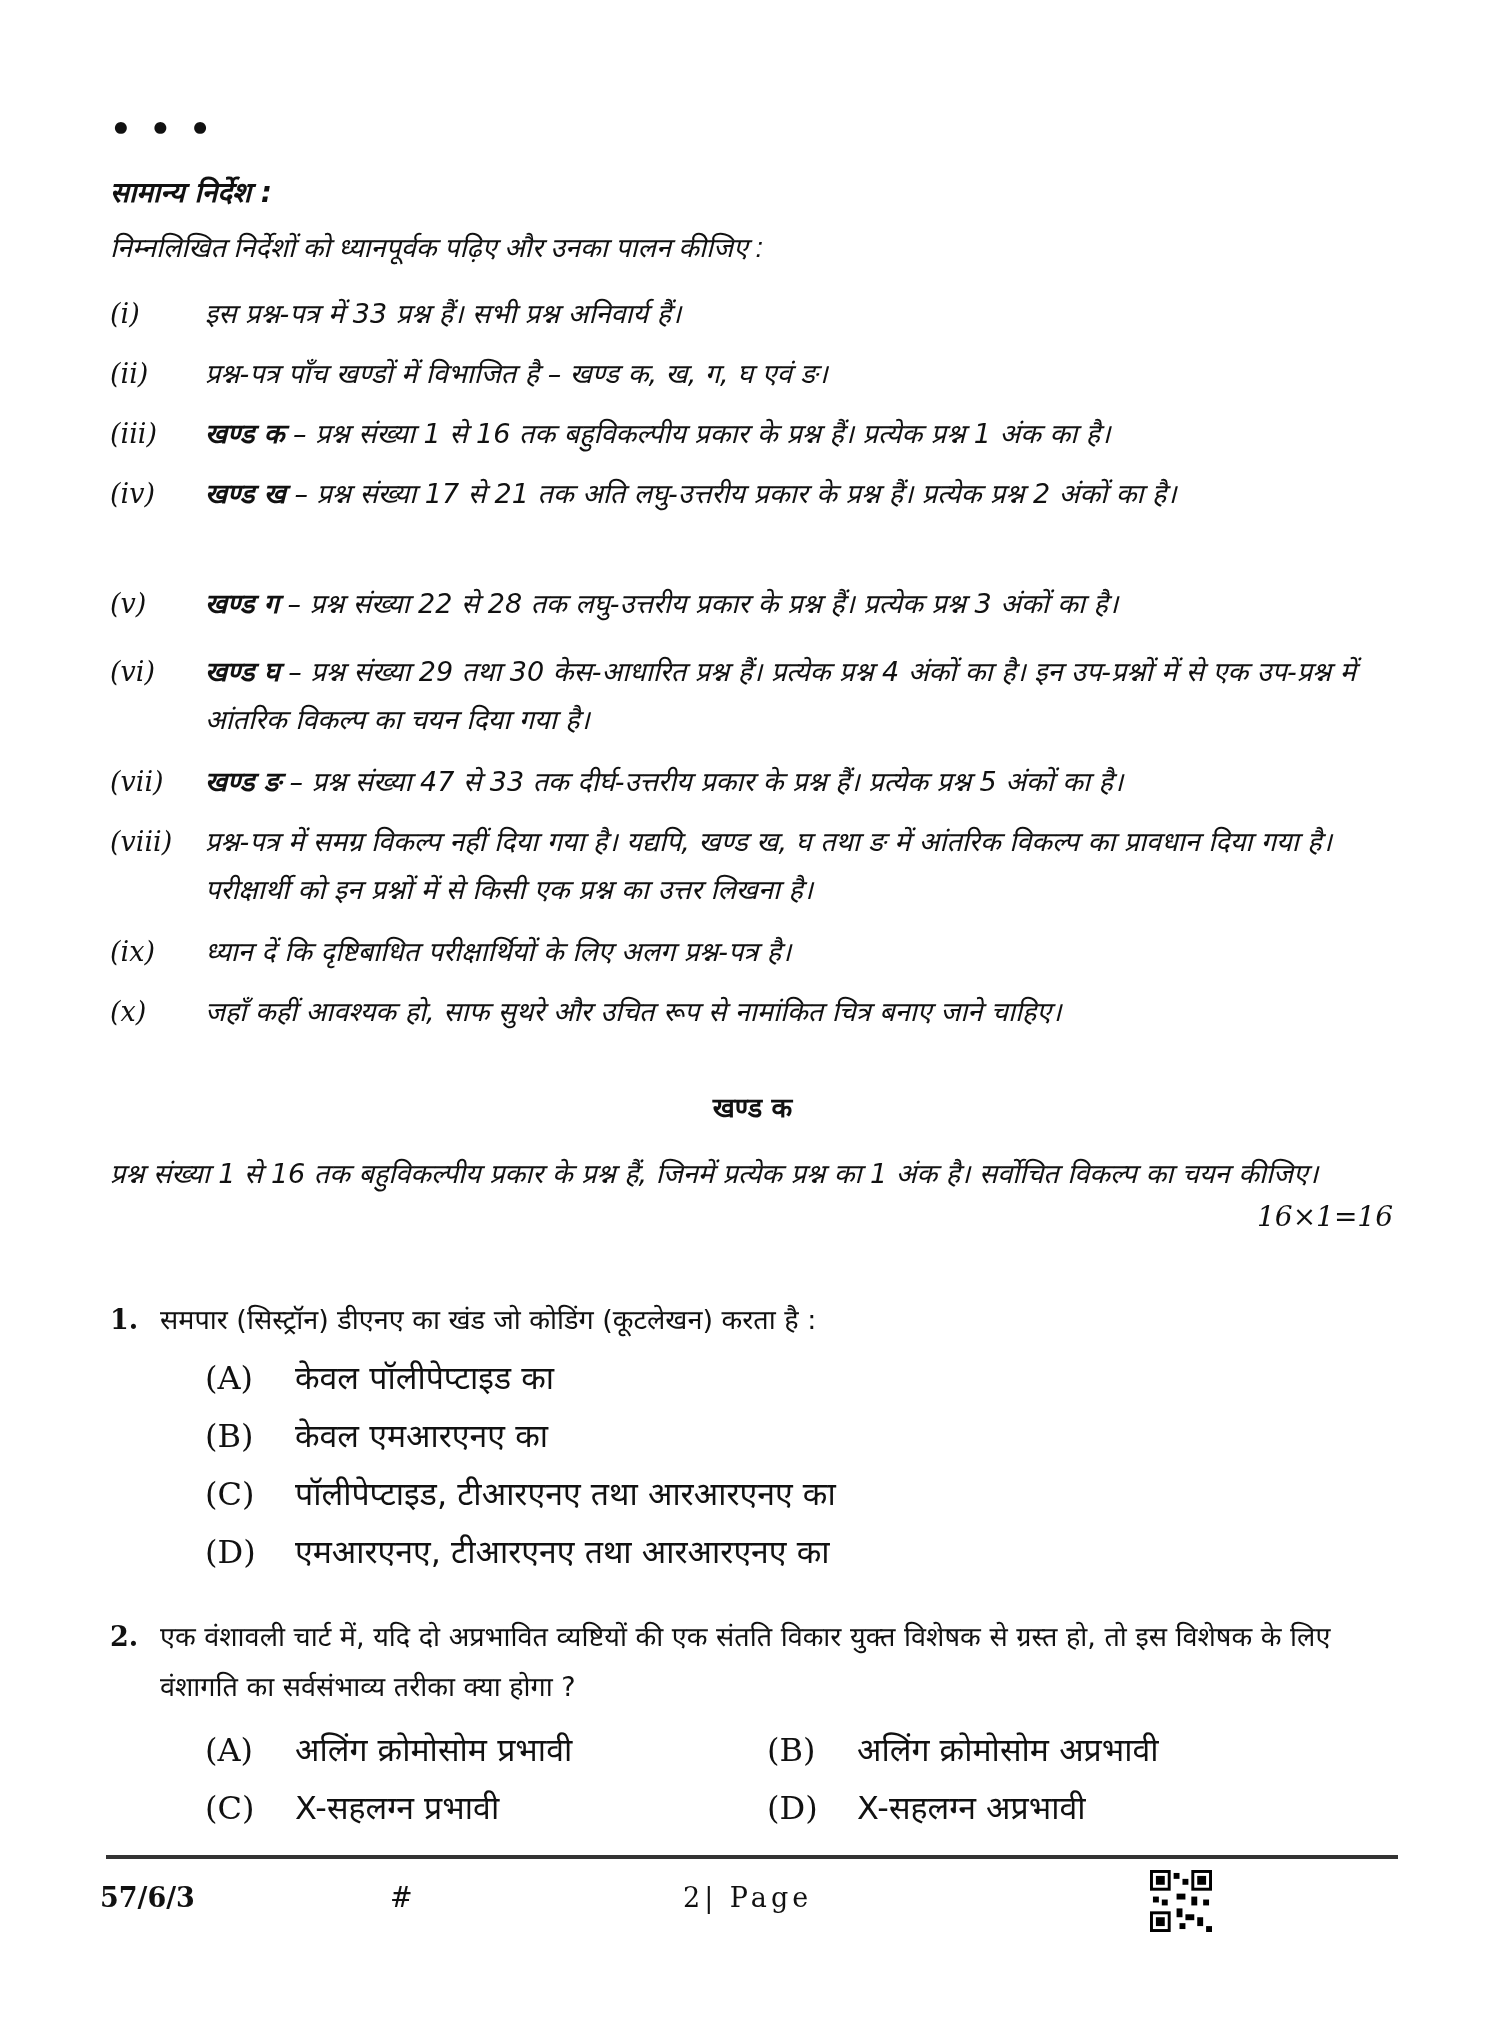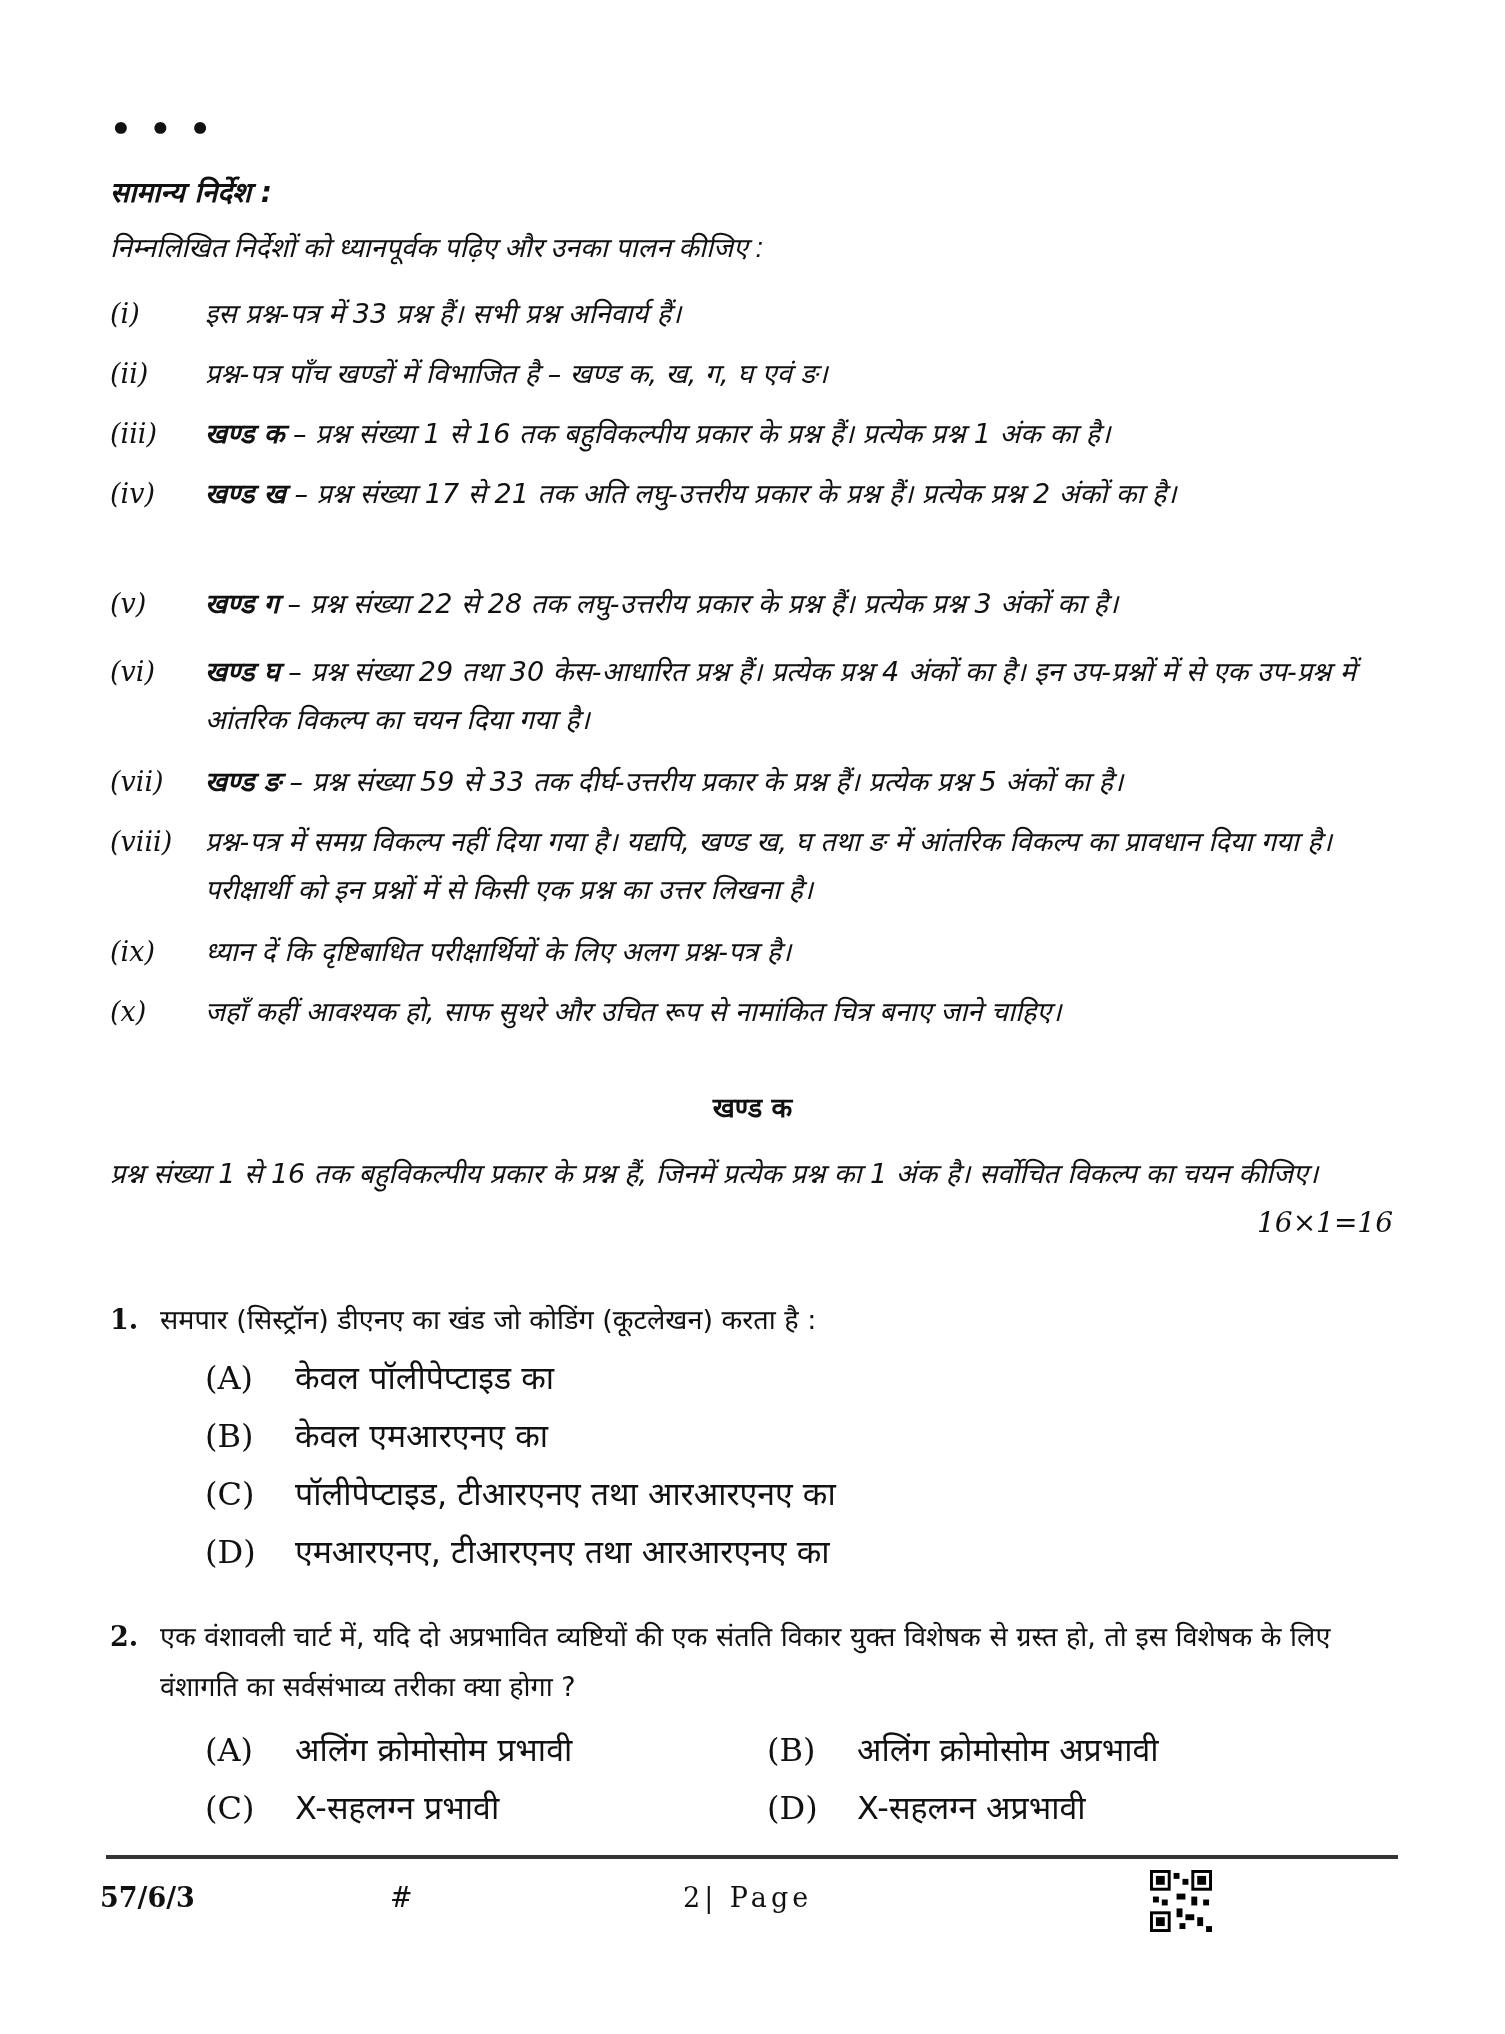--- a/index.html
+++ b/index.html
@@ -7,21 +7,21 @@
   .abs{position:absolute;}
   .dots{left:110px;top:118px;font-size:34px;font-weight:bold;letter-spacing:3px;line-height:20px;}
   .head{left:110px;top:172px;font-size:28px;font-style:italic;font-weight:bold;font-family:"DejaVu Sans",sans-serif;}
   .sub{left:110px;top:228px;font-size:27px;font-style:italic;font-family:Liberation Sans, sans-serif;}
   .instr{left:110px;width:1280px;font-size:27px;font-style:italic;font-family:"DejaVu Sans",sans-serif;line-height:48px;}
   .instr .num{position:absolute;left:0;top:0;font-family:"DejaVu Serif",serif;}
   .instr .txt{margin-left:95px;display:block;}
   .instr b{font-weight:bold;}
   .sec-title{left:0;width:1505px;text-align:center;top:1088px;font-size:27px;font-weight:bold;font-family:"DejaVu Sans",sans-serif;}
   .sec-desc{left:110px;width:1290px;top:1148px;font-size:27px;font-style:italic;font-family:"DejaVu Sans",sans-serif;line-height:52px;}
-  .marks{right:112px;top:1200px;font-size:28px;font-style:italic;font-family:"DejaVu Serif",serif;margin-top:6px;}
+  .marks{right:112px;top:1200px;font-size:28px;font-style:italic;font-family:"DejaVu Serif",serif;}
   .q{left:110px;width:1300px;font-size:27px;font-family:"DejaVu Sans",sans-serif;line-height:50px;}
   .qn{position:absolute;left:0;top:0;font-weight:bold;font-family:"DejaVu Serif",serif;}
   .qt{margin-left:50px;display:block;}
   .opt{position:absolute;font-size:32px;font-family:"DejaVu Sans",sans-serif;}
   .opt .ol{font-family:"DejaVu Serif",serif;display:inline-block;width:90px;}
   .rule{left:106px;top:1855px;width:1292px;height:4px;background:#333;}
   .foot{top:1882px;font-size:27px;font-family:"DejaVu Serif",serif;}
   .qr{left:1150px;top:1870px;width:62px;height:62px;}
 </style>
 </head>
@@ -50,21 +50,21 @@
 <div class="abs instr" style="top:580px">
     <span class="num">(v)</span>
     <span class="txt"><b>खण्ड ग</b><span> – प्रश्न संख्या 22 से 28 तक लघु-उत्तरीय प्रकार के प्रश्न हैं। प्रत्येक प्रश्न 3 अंकों का है।</span></span>
   </div>
 <div class="abs instr" style="top:648px">
     <span class="num">(vi)</span>
     <span class="txt"><b>खण्ड घ</b><span> – प्रश्न संख्या 29 तथा 30 केस-आधारित प्रश्न हैं। प्रत्येक प्रश्न 4 अंकों का है। इन उप-प्रश्नों में से एक उप-प्रश्न में आंतरिक विकल्प का चयन दिया गया है।</span></span>
   </div>
 <div class="abs instr" style="top:758px">
     <span class="num">(vii)</span>
-    <span class="txt"><b>खण्ड ङ</b><span> – प्रश्न संख्या 59 से 33 तक दीर्घ-उत्तरीय प्रकार के प्रश्न हैं। प्रत्येक प्रश्न 5 अंकों का है।</span></span>
+    <span class="txt"><b>खण्ड ङ</b><span> – प्रश्न संख्या 47 से 33 तक दीर्घ-उत्तरीय प्रकार के प्रश्न हैं। प्रत्येक प्रश्न 5 अंकों का है।</span></span>
   </div>
 <div class="abs instr" style="top:818px">
     <span class="num">(viii)</span>
     <span class="txt">प्रश्न-पत्र में समग्र विकल्प नहीं दिया गया है। यद्यपि, खण्ड ख, घ तथा ङ में आंतरिक विकल्प का प्रावधान दिया गया है। परीक्षार्थी को इन प्रश्नों में से किसी एक प्रश्न का उत्तर लिखना है।</span>
   </div>
 <div class="abs instr" style="top:928px">
     <span class="num">(ix)</span>
     <span class="txt">ध्यान दें कि दृष्टिबाधित परीक्षार्थियों के लिए अलग प्रश्न-पत्र है।</span>
   </div>
 <div class="abs instr" style="top:988px">

